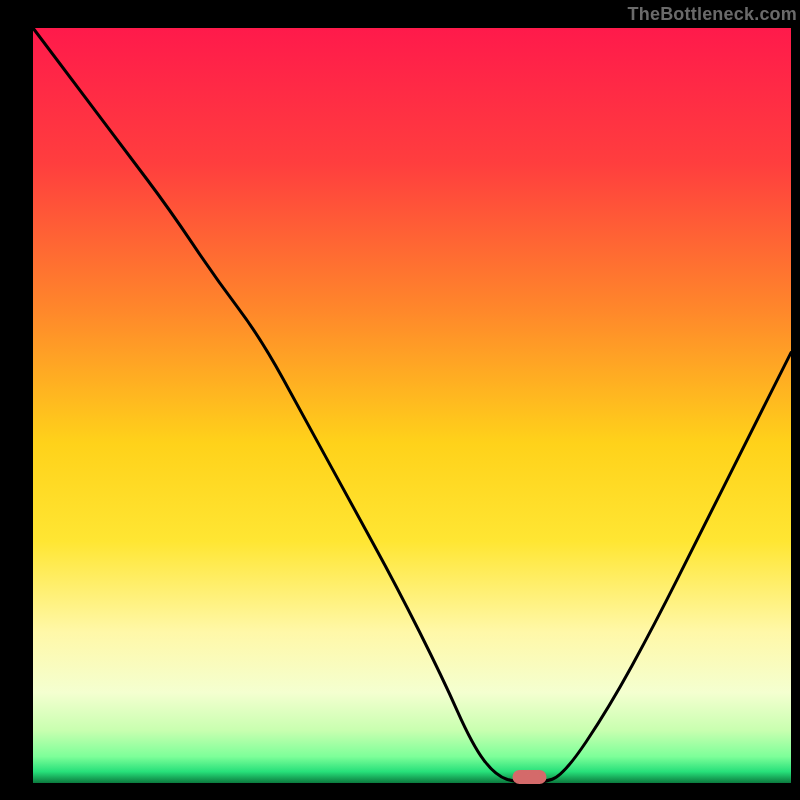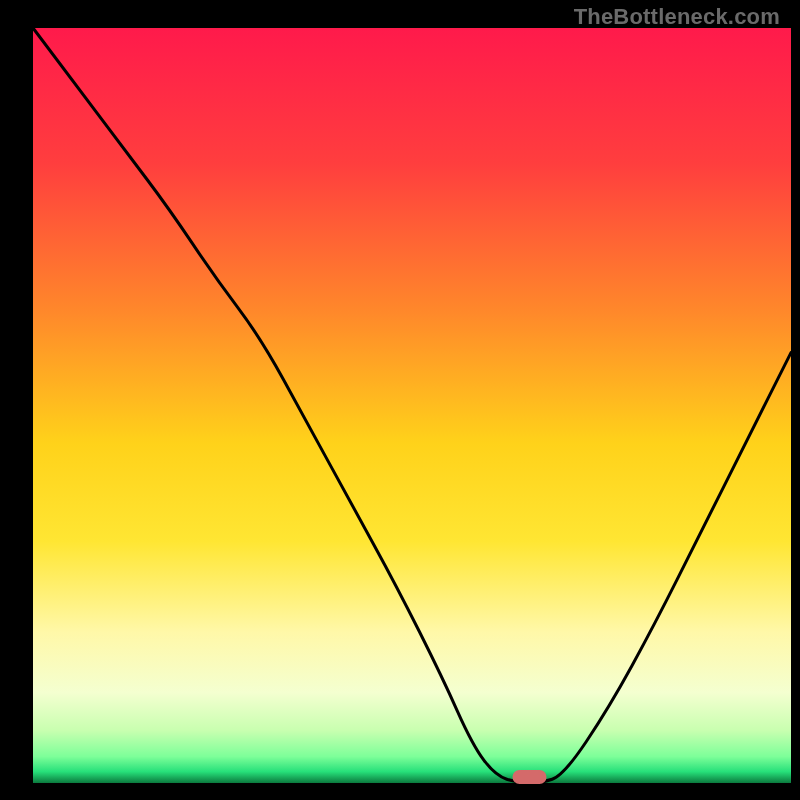--- a/index.html
+++ b/index.html
@@ -11,23 +11,23 @@
     overflow: hidden;
   }
   .chart-container {
     position: relative;
     width: 800px;
     height: 800px;
   }
   .watermark {
     position: absolute;
     top: 4px;
-    right: 20px;
+    right: 3px;
     font-family: Arial, Helvetica, sans-serif;
-    font-size: 22px;
+    font-size: 18px;
     font-weight: 600;
     color: #6a6a6a;
     letter-spacing: 0.2px;
     z-index: 10;
     user-select: none;
   }
   svg {
     display: block;
   }
 </style>

